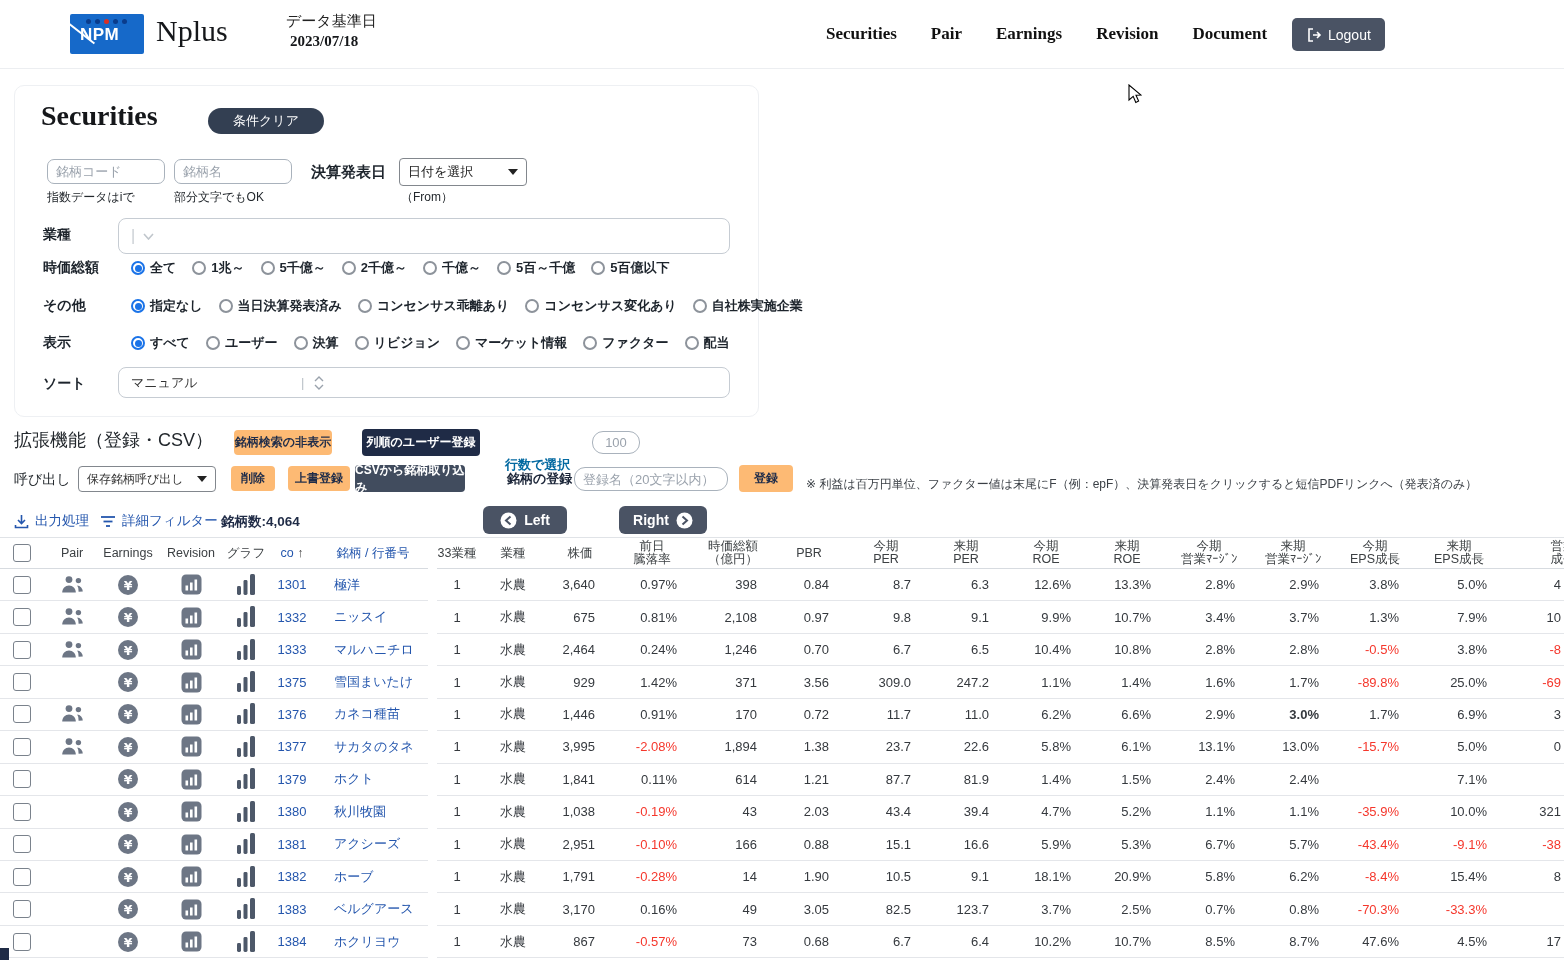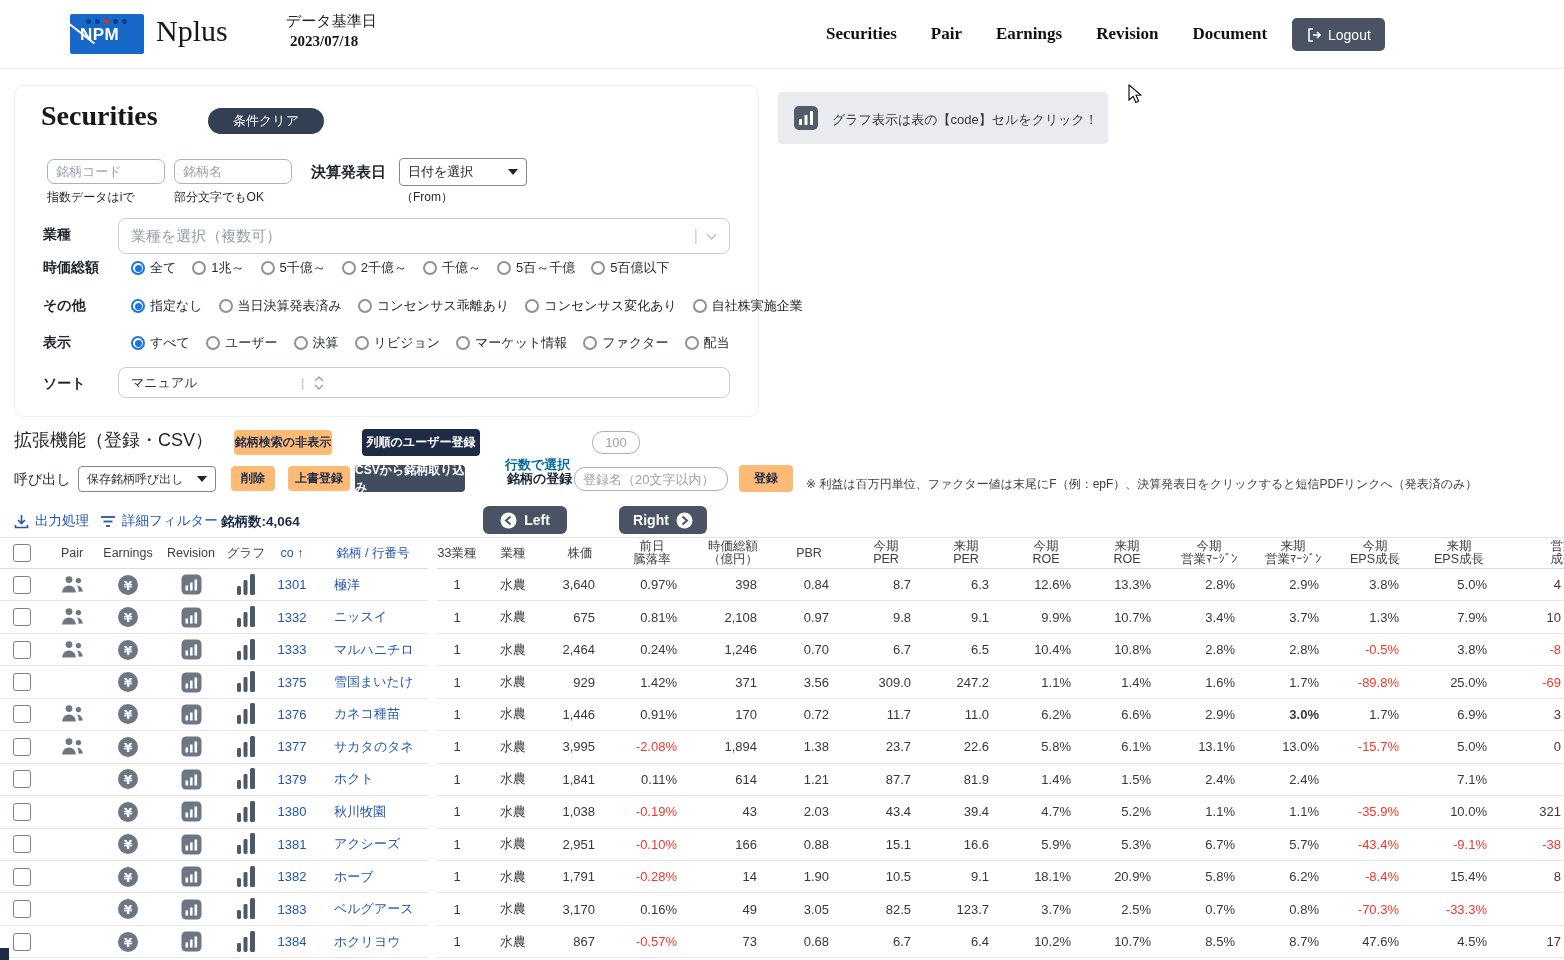--- a/index.html
+++ b/index.html
@@ -38,21 +38,21 @@
       display:flex;align-items:center;justify-content:space-between;padding:0 8px;font-size:13px;color:#222;cursor:pointer;background:#fff;}
   #edate-helper{position:absolute;top:103px;left:386px;}
   #industry-label{position:absolute;top:140px;left:28px;}
   #industry-box{position:absolute;top:132px;left:103px;width:612px;height:36px;border:1px solid #c6ccd3;border-radius:8px;
       display:flex;align-items:center;padding:0 12px;box-sizing:border-box;cursor:text;background:#fff;}
   #industry-box .ph{color:#949da7;font-size:15px;flex:1;}
   #industry-box .divider{color:#c8cdd3;margin-right:8px;}
   .radio-row{position:absolute;left:28px;display:flex;align-items:center;}
   .radio-row .flabel{width:88px;flex:none;}
   .radio-opts{display:flex;align-items:center;gap:16px;}
-  .radio-opt{display:flex;align-items:center;gap:5px;font-size:13px;font-weight:400;color:#1d242c;cursor:pointer;white-space:nowrap;}
+  .radio-opt{display:flex;align-items:center;gap:5px;font-size:13px;font-weight:700;color:#1d242c;cursor:pointer;white-space:nowrap;}
   .rdot{width:14px;height:14px;border-radius:50%;border:2px solid #8d939b;box-sizing:border-box;background:#fff;flex:none;}
   .rdot.sel{border:2px solid #1a73e8;position:relative;}
   .rdot.sel::after{content:"";position:absolute;left:1.5px;top:1.5px;width:7px;height:7px;border-radius:50%;background:#1a73e8;}
   #sort-label{position:absolute;top:289px;left:28px;}
   #sort-box{position:absolute;top:281px;left:103px;width:612px;height:31px;border:1px solid #c6ccd3;border-radius:8px;
       display:flex;align-items:center;padding:0 12px;box-sizing:border-box;font-size:13px;cursor:pointer;background:#fff;}
   #sort-box .val{width:160px;color:#333;}
   #sort-box .pipe{color:#b9bfc6;margin:0 10px;}
   #sort-box .hint{color:#9aa2ac;flex:1;}
   
@@ -159,21 +159,20 @@
     <div id="edate-select">
       <span>日付を選択</span>
       <svg width="10" height="6" viewBox="0 0 10 6">
           <path d="M0 0 L5 6 L10 0 Z" fill="#222"></path>
         </svg>
     </div>
     <div id="edate-helper" class="helper">（From）</div>
 
     <div id="industry-label" class="flabel">業種</div>
     <div id="industry-box">
-      <span class="ph">業種を選択（複数可）</span>
       <span class="divider">|</span>
       <svg width="11" height="7" viewBox="0 0 11 7">
           <path d="M1 1 L5.5 6 L10 1" stroke="#c0c6cc" stroke-width="1.6" fill="none"></path>
         </svg>
     </div>
 
     <div class="radio-row" style="top:173px">
         <span class="flabel">時価総額</span>
         <div class="radio-opts">
           <label class="radio-opt">
@@ -268,32 +267,20 @@
     <div id="sort-label" class="flabel">ソート</div>
     <div id="sort-box">
       <span class="val">マニュアル</span>
       <span class="pipe">|</span>
       <svg width="10" height="14" viewBox="0 0 10 14">
         <path d="M1 5 L5 1 L9 5 M1 9 L5 13 L9 9" stroke="#9aa2ac" stroke-width="1.4" fill="none"></path>
       </svg>
     </div>
   </div>
 
-  <div id="info-box">
-    <div id="info-icon">
-      <svg width="24" height="24" viewBox="0 0 24 24">
-          <g fill="#fff">
-            <rect x="5" y="13" width="3" height="6" rx="0.5"></rect>
-            <rect x="10.5" y="9" width="3" height="10" rx="0.5"></rect>
-            <rect x="16" y="5" width="3" height="14" rx="0.5"></rect>
-          </g>
-        </svg>
-    </div>
-    <div id="info-text">グラフ表示は表の【code】セルをクリック！</div>
-  </div>
 
   <div id="ext-title">拡張機能（登録・CSV）</div>
   <div id="hide-search-btn" class="btn-light">銘柄検索の非表示</div>
   <div id="col-order-btn" class="btn-dark">列順のユーザー登録</div>
   <div id="rowcount-label">行数で選択</div>
   <input id="rowcount-input" class="inp" value="100" style="">
   <div id="recall-label">呼び出し</div>
   <div id="recall-select">
     <span>保存銘柄呼び出し</span>
     <svg width="10" height="6" viewBox="0 0 10 6">

